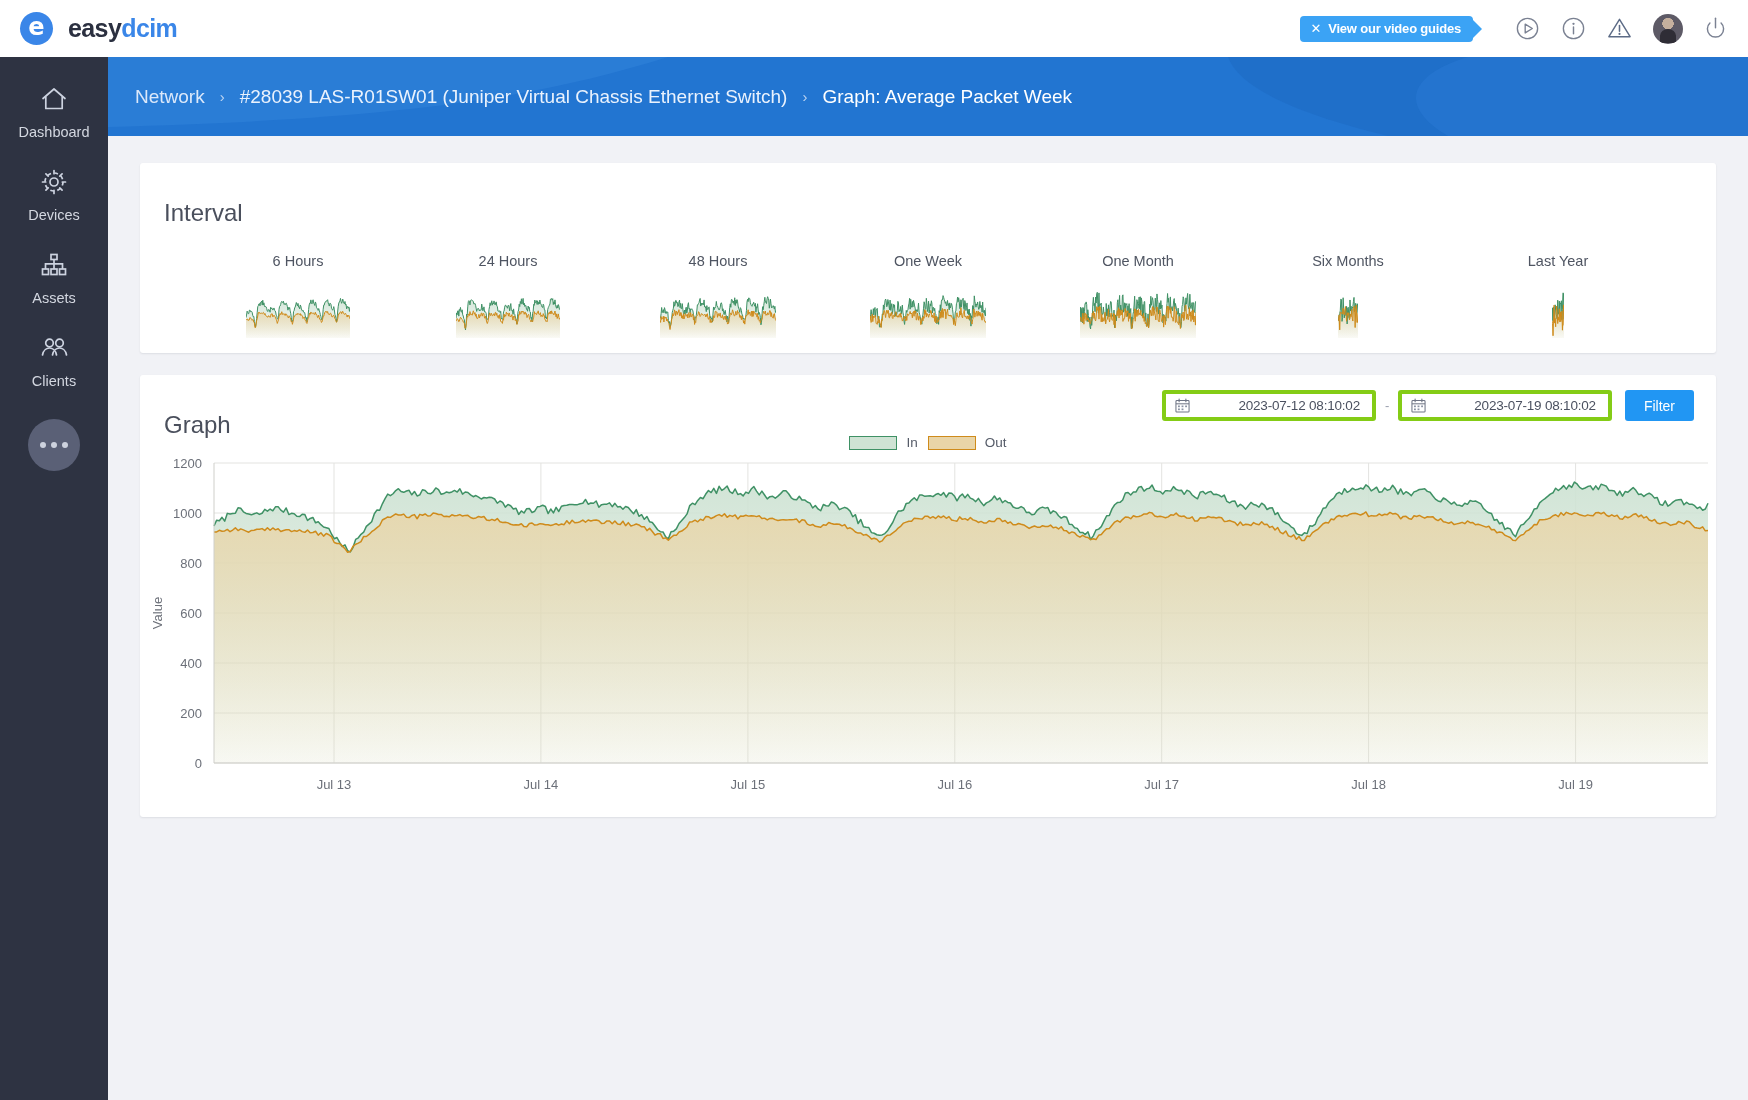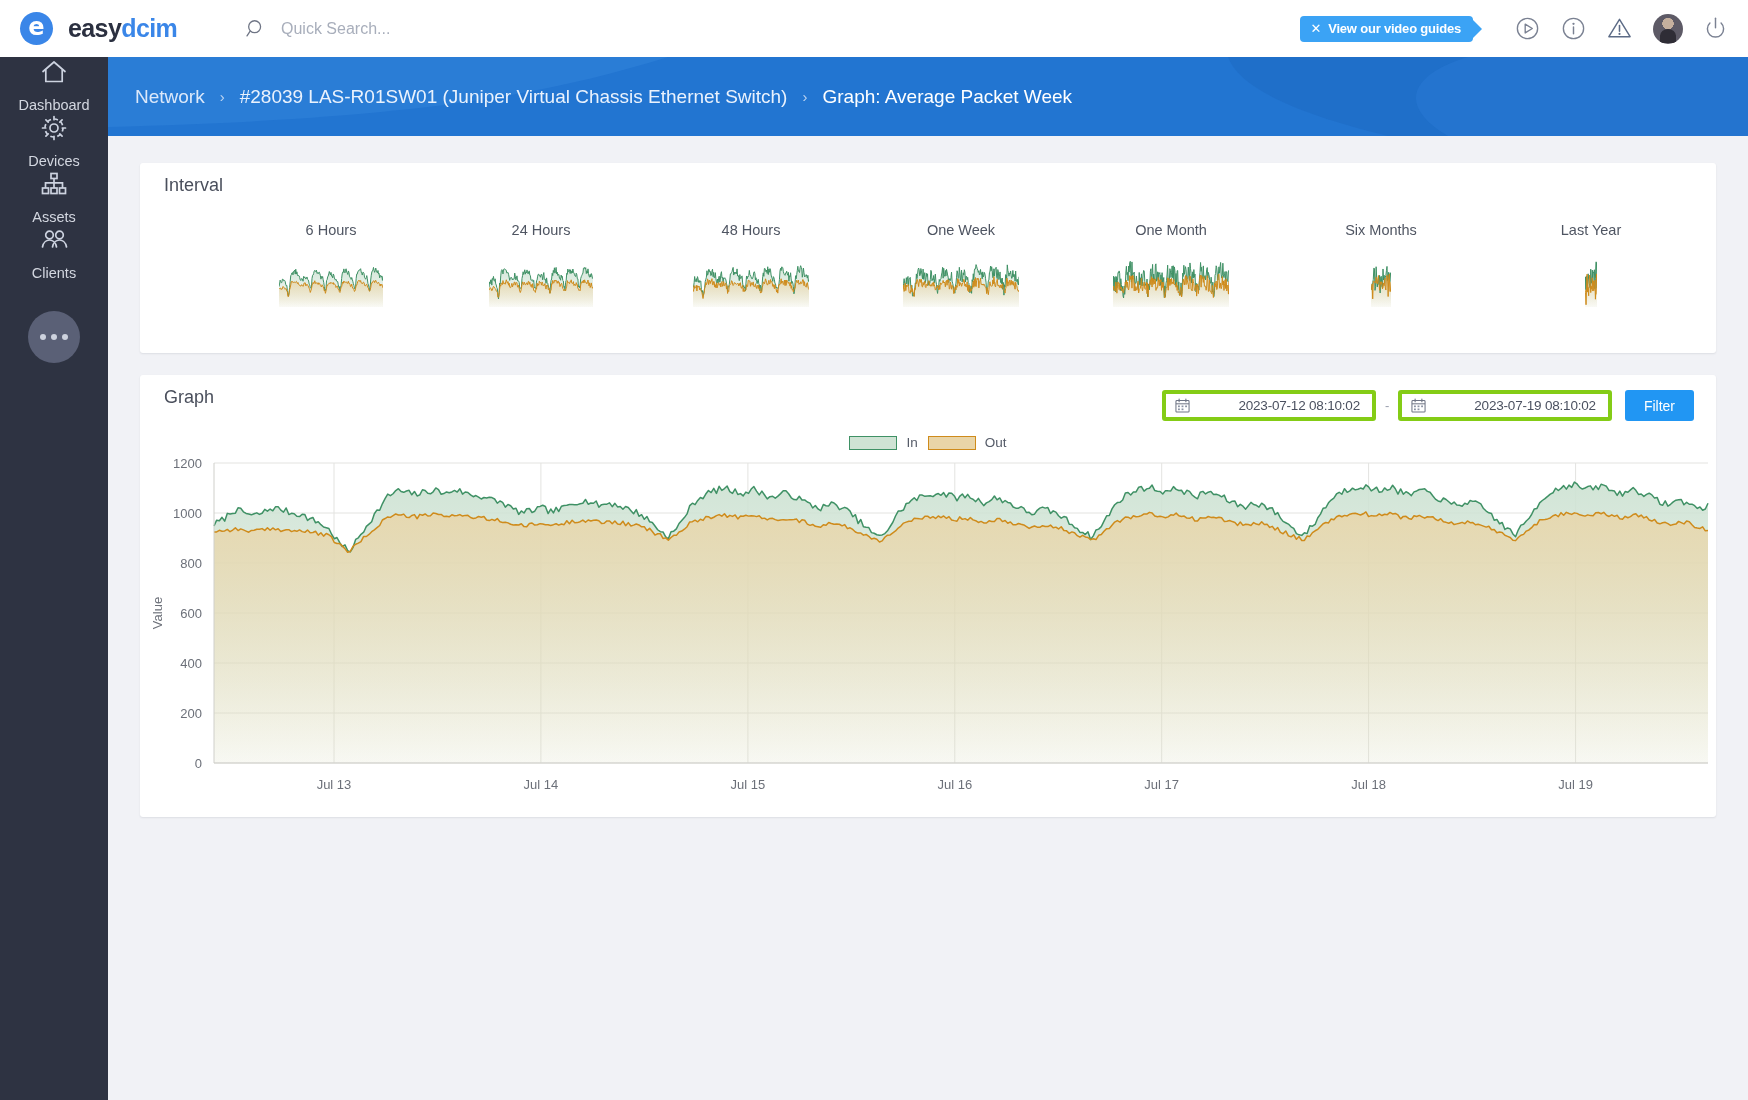--- a/index.html
+++ b/index.html
@@ -74,21 +74,21 @@
 
   
   .sidebar {
     position: absolute; top: 57px; left: 0;
     width: 108px; height: 1043px;
     background: #2e3342;
     z-index: 20;
   }
   .side-item {
     display: flex; flex-direction: column; align-items: center;
-    cursor: pointer;
+    padding-top: 27px; cursor: pointer;
   }
   .side-icon { width: 30px; height: 30px; display:block; }
   .side-label { color: #d3d7e0; font-size: 14.5px; margin-top: 10px; }
   .side-more {
     width: 52px; height: 52px; border-radius: 50%;
     background: #5a6076; margin: 30px auto 0;
     display: flex; align-items: center; justify-content: center;
     gap: 5px; cursor: pointer;
   }
   .dot { width: 6px; height: 6px; border-radius: 50%; background: #cdd2de; }
@@ -111,26 +111,26 @@
   .crumb-cur { color: #ffffff; font-size: 19px; }
   .crumb-sep { color: #bcd4f2; font-size: 15px; }
 
   
   .content { position: absolute; left: 108px; top: 136px; width: 1640px; height: 964px; }
   .card {
     background: #fff; border-radius: 3px;
     box-shadow: 0 1px 2px rgba(40,50,70,.10);
     margin: 0 32px 22px 32px;
   }
-  .card-title { font-size: 18px; color: #4a4f5c; padding: 12px 0 0 24px; }
+  .card-title { font-size: 24px; color: #4a4f5c; padding: 36px 0 0 24px; }
 
   
   .interval-card { height: 190px; margin-top: 27px; }
   .interval-row {
-    display: flex; justify-content: flex-end;
+    display: flex; justify-content: center;
     padding: 26px 20px 0 20px;
   }
   .iv-item { display: flex; flex-direction: column; align-items: center; cursor: pointer; width: 210px; }
   .iv-label { font-size: 14.5px; color: #4f5562; margin-bottom: 17px; }
   .iv-thumb { display: block; }
 
   
   .graph-card { height: 442px; position: relative; }
   .graph-head {
     display: flex; align-items: flex-start;
@@ -165,27 +165,20 @@
 <body>
 
 <div class="topbar">
   <div class="logo-wrap">
     <div class="logo-mark">e</div>
     <div class="logo-text">
       <span class="logo-easy">easy</span><span class="logo-dcim">dcim</span>
     </div>
   </div>
 
-  <div class="search-box">
-    <svg class="search-icon" viewBox="0 0 24 24">
-      <circle cx="10.5" cy="9.5" r="6.5" fill="none" stroke="#6f7585" stroke-width="1.4"></circle>
-      <line x1="5.6" y1="14.4" x2="2.2" y2="19.5" stroke="#6f7585" stroke-width="1.4" stroke-linecap="round"></line>
-    </svg>
-    <input class="search-input" placeholder="Quick Search..." style="">
-  </div>
 
   <div class="topbar-right">
     <div class="video-pill">
       <span class="pill-x">✕</span>
       <span>View our video guides</span>
     </div>
     <svg class="ico-btn" viewBox="0 0 28 28">
       <circle cx="14" cy="14" r="10.5" fill="none" stroke="#7a8192" stroke-width="1.4"></circle>
       <path d="M11.6 9.4 L19 14 L11.6 18.6 Z" fill="none" stroke="#7a8192" stroke-width="1.4" stroke-linejoin="round"></path>
     </svg>

